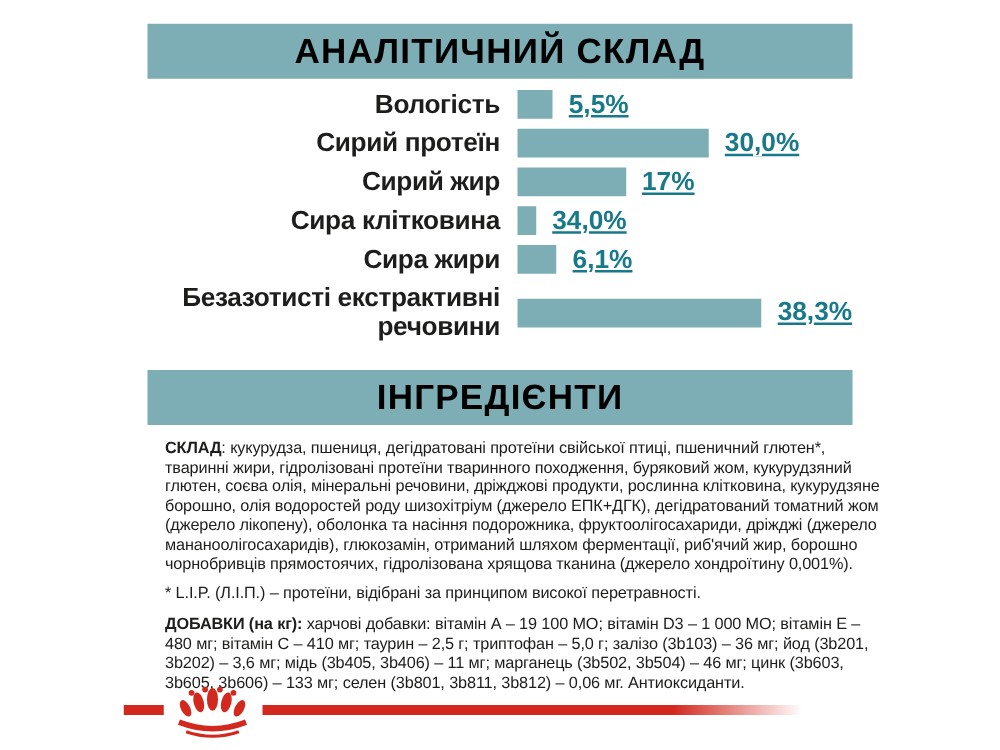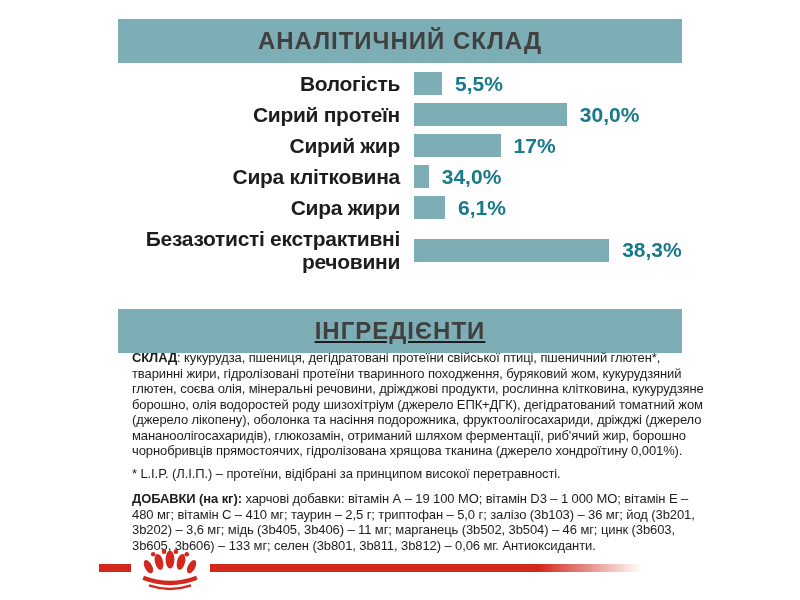--- a/index.html
+++ b/index.html
@@ -6,36 +6,36 @@
   .canvas{
     position:relative;width:800px;height:600px;background:#ffffff;overflow:hidden;
     font-family:"Liberation Sans",sans-serif;color:#1d1d1b;
   }
   
   .banner{
     position:absolute;left:118px;width:564px;height:44px;background:#7dadb5;
     display:flex;align-items:center;justify-content:center;
   }
   .banner.analytical{top:19px;}
-  .banner.ingredients{top:309px;text-decoration:underline;}
+  .banner.ingredients{top:296px;}
   .banner .banner-title{
-    color:#404040;font-weight:bold;font-size:24px;letter-spacing:1px;line-height:1;
+    color:#000000;font-weight:bold;font-size:28px;letter-spacing:1px;line-height:1;
   }
   
   .chart{position:absolute;left:118px;top:68px;width:600px;}
   .chart-row{display:flex;align-items:center;min-height:31px;}
   .chart-row.tall{min-height:54px;}
   .chart-row .row-label{
     width:282px;margin-right:14px;text-align:right;
     font-size:21px;font-weight:600;line-height:23px;letter-spacing:-0.3px;color:#1d1d1b;
   }
   .bar-area{display:flex;align-items:center;}
   .bar{height:23px;background:#7dadb5;}
   .bar-value{
-    margin-left:13px;font-size:21px;font-weight:bold;color:#17798a;white-space:nowrap;
+    margin-left:13px;font-size:21px;font-weight:bold;color:#17798a;white-space:nowrap;text-decoration:underline;
   }
   
   .textblock{
     position:absolute;left:132px;top:350px;width:576px;
     font-size:13px;line-height:15.5px;letter-spacing:-0.1px;text-align:left;color:#1d1d1b;
   }
   .textblock p{margin:0;}
   .lead{font-weight:bold;}
   .footnote{margin-top:7px !important;}
   .additives{margin-top:10px !important;}

